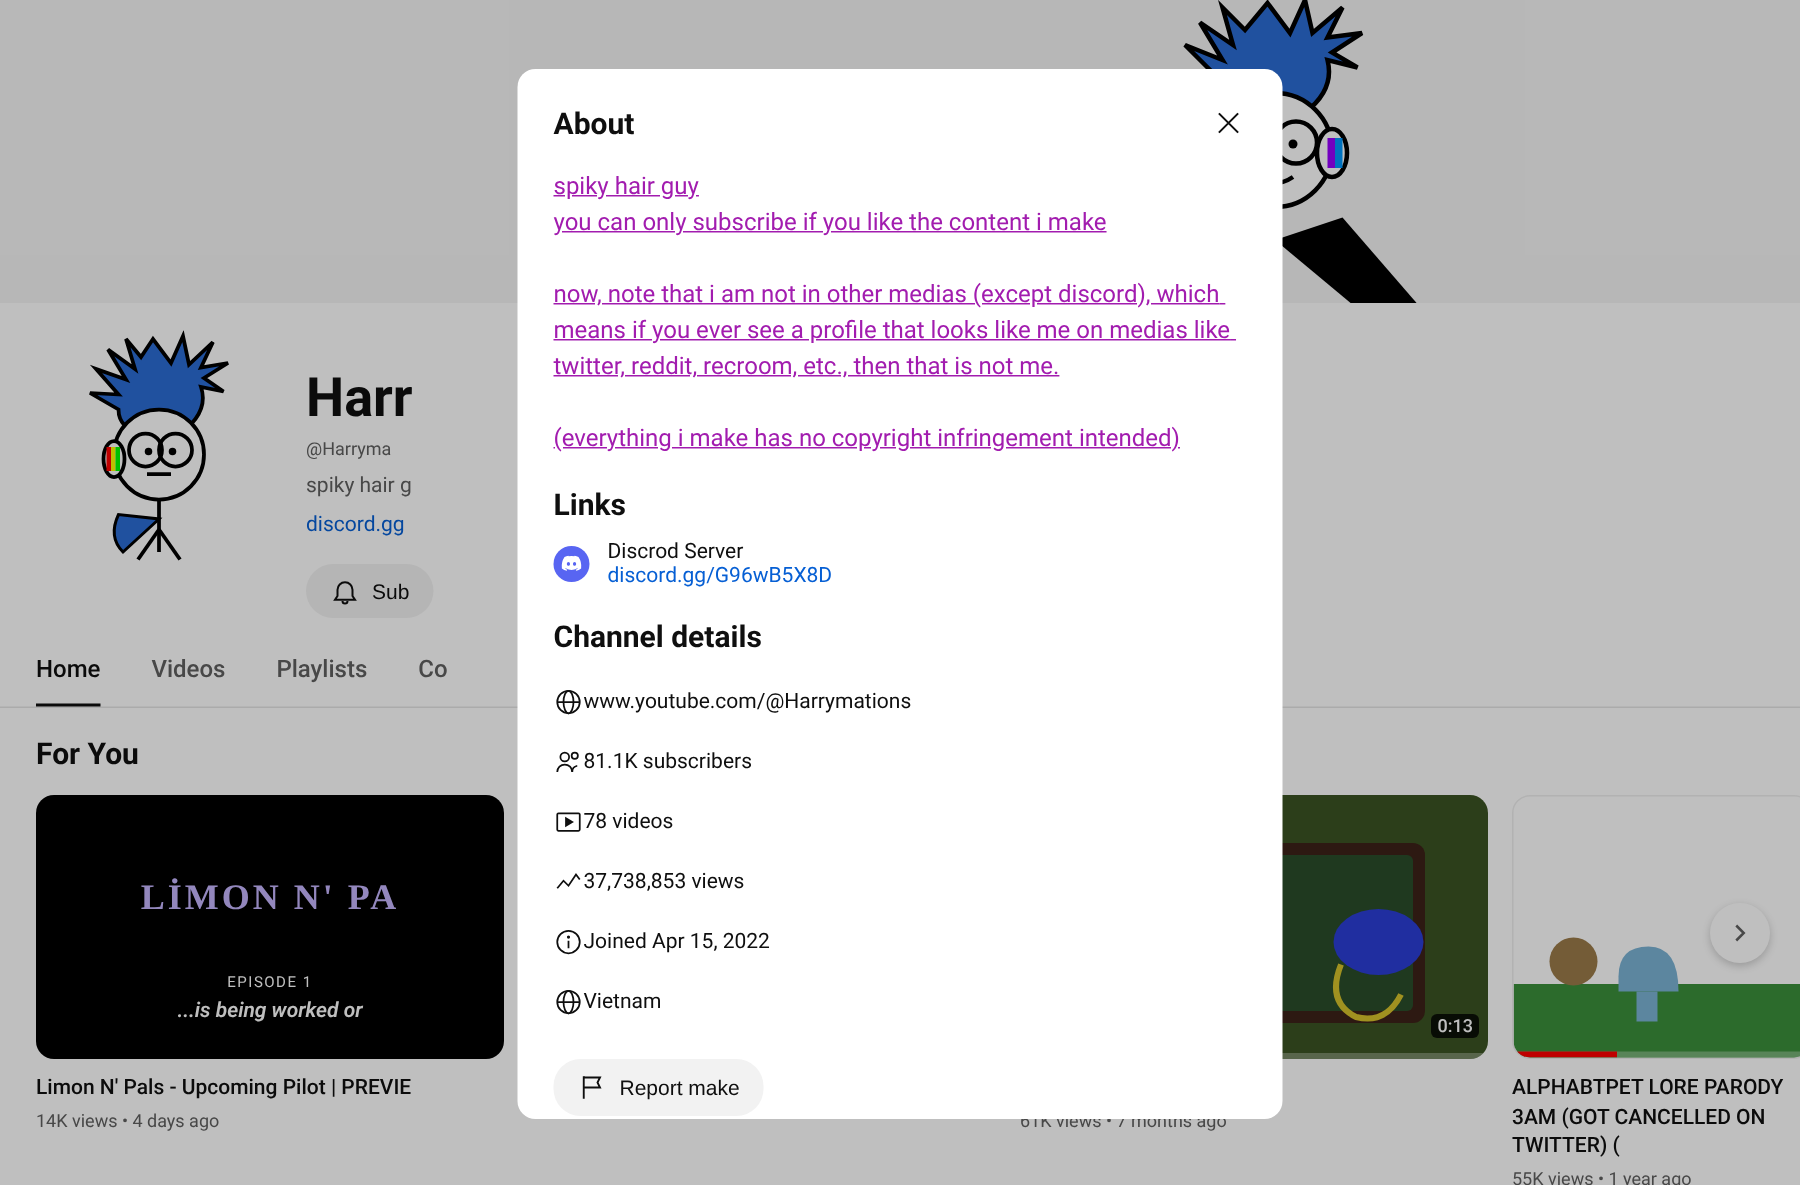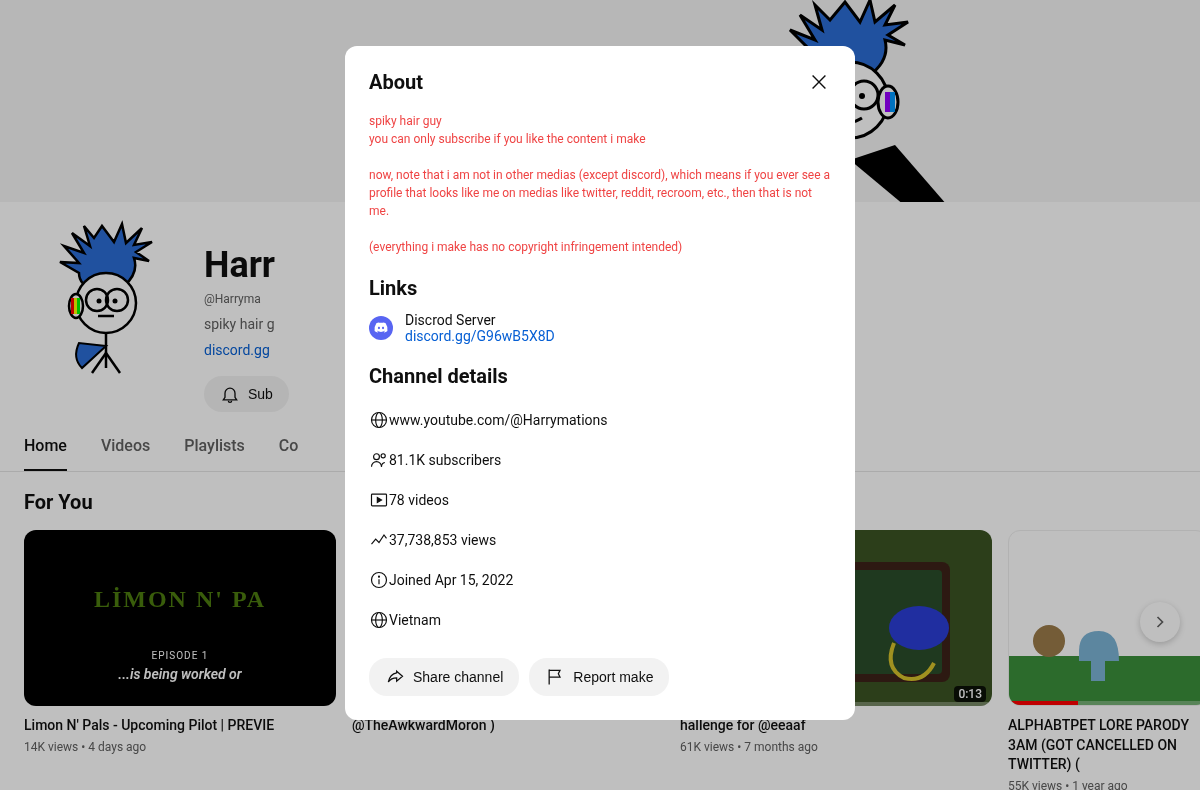--- a/index.html
+++ b/index.html
@@ -25,41 +25,41 @@
 .tab { padding: 14px 0; font-size: 16px; font-weight: 500; color: #606060; cursor: pointer; }
 .tab.active { color: #0f0f0f; border-bottom: 2px solid #0f0f0f; }
 
 .for-you { padding: 18px 24px 0 24px; }
 .for-you-title { font-size: 20px; font-weight: 700; margin-bottom: 16px; }
 .carousel { display: flex; gap: 16px; position: relative; }
 .video-card { width: 312px; flex-shrink: 0; }
 .thumb { width: 312px; height: 176px; border-radius: 12px; background: #000; position: relative; overflow: hidden; }
 .thumb.green { background: #3b5323; }
 .thumb.white { background: #fff; border: 1px solid #eee; }
-.thumb .duration { position: absolute; right: 6px; bottom: 4px; background: rgba(0,0,0,0.8); color: #fff; font-size: 12px; padding: 1px 4px; border-radius: 4px; font-weight: 500; }
+.thumb .duration { position: absolute; right: 6px; bottom: 14px; background: rgba(0,0,0,0.8); color: #fff; font-size: 12px; padding: 1px 4px; border-radius: 4px; font-weight: 500; }
 .thumb .progress { position: absolute; left: 0; right: 0; bottom: 0; height: 4px; background: rgba(255,255,255,0.3); }
 .thumb .progress .bar { height: 100%; background: #f00; }
 .video-title { font-size: 14px; font-weight: 500; margin-top: 10px; line-height: 1.4; }
 .video-meta { font-size: 12px; color: #606060; margin-top: 4px; }
 .carousel-next { position: absolute; right: -4px; top: 72px; width: 40px; height: 40px; border-radius: 50%; background: #fff; box-shadow: 0 2px 6px rgba(0,0,0,0.2); display: flex; align-items: center; justify-content: center; }
 
 
-.limon-text { color: #4d7c0f; font-family: serif; font-weight: 700; letter-spacing: 2px; font-size: 24px; position: absolute; top: 56px; left: 0; right: 0; text-align: center; }
+.limon-text { color: #c4b5fd; font-family: serif; font-weight: 700; letter-spacing: 2px; font-size: 24px; position: absolute; top: 56px; left: 0; right: 0; text-align: center; }
 .limon-sub { color: #fff; font-size: 10px; position: absolute; top: 120px; left: 0; right: 0; text-align: center; letter-spacing: 1px; }
 .limon-sub2 { color: #fff; font-size: 14px; font-weight: 600; position: absolute; top: 136px; left: 0; right: 0; text-align: center; font-style: italic; }
 
 .chalkboard { position: absolute; left: 40px; top: 32px; width: 230px; height: 120px; background: #3d2218; border-radius: 8px; padding: 8px; }
 .chalkboard-inner { width: 100%; height: 100%; background: #2a4d2a; border-radius: 4px; }
 
 
 .modal-overlay { position: absolute; inset: 0; display: flex; align-items: flex-start; justify-content: center; padding-top: 46px; }
 .modal { width: 510px; background: #fff; border-radius: 12px; padding: 24px; position: relative; max-height: 700px; }
 .modal h2 { font-size: 20px; font-weight: 700; margin-bottom: 18px; }
 .close-btn { position: absolute; top: 20px; right: 20px; width: 32px; height: 32px; border: none; background: none; cursor: pointer; display: flex; align-items: center; justify-content: center; }
-.about-text { font-size: 12px; line-height: 1.5; color: #ef4444; white-space: pre-wrap; margin-bottom: 20px; }
+.about-text { font-size: 16px; line-height: 1.5; color: #a21caf; white-space: pre-wrap; margin-bottom: 20px; text-decoration: underline; }
 .section-title { font-size: 20px; font-weight: 700; margin-bottom: 12px; }
 .link-row { display: flex; align-items: center; gap: 12px; margin-bottom: 20px; }
 .discord-icon { width: 24px; height: 24px; border-radius: 50%; background: #5865f2; display: flex; align-items: center; justify-content: center; flex-shrink: 0; }
 .link-text { display: flex; flex-direction: column; font-size: 14px; }
 .link-text .label { color: #0f0f0f; }
 .link-text .url { color: #065fd4; }
 .detail-row { display: flex; align-items: center; padding: 10px 0; font-size: 14px; }
 .detail-row .icon { width: 20px; height: 20px; display: flex; align-items: center; justify-content: center; color: #0f0f0f; flex-shrink: 0; }
 .actions { display: flex; gap: 10px; margin-top: 18px; }
 .action-btn { display: inline-flex; align-items: center; gap: 8px; background: #f2f2f2; border: none; border-radius: 18px; padding: 9px 16px; font-size: 14px; font-weight: 500; color: #0f0f0f; cursor: pointer; }
@@ -286,26 +286,20 @@
             <ellipse cx="12" cy="12" rx="4" ry="9"></ellipse>
             <line x1="3" y1="12" x2="21" y2="12"></line>
           </svg>
       </div>
       <span>Vietnam</span>
     </div>
 
     <div class="actions">
       <button class="action-btn">
         <svg width="20" height="20" viewBox="0 0 24 24" fill="none" stroke="currentColor" stroke-width="1.5">
-            <path d="M14 5l7 6-7 6v-4c-5 0-8 2-10 5 1-5 4-10 10-11V5z"></path>
-          </svg>
-        <span>Share channel</span>
-      </button>
-      <button class="action-btn">
-        <svg width="20" height="20" viewBox="0 0 24 24" fill="none" stroke="currentColor" stroke-width="1.5">
             <line x1="5" y1="3" x2="5" y2="21"></line>
             <path d="M5 4h13l-2 4 2 4H5"></path>
           </svg>
         <span>Report make</span>
       </button>
     </div>
   </div>
 </div>
 
 </body></html>

